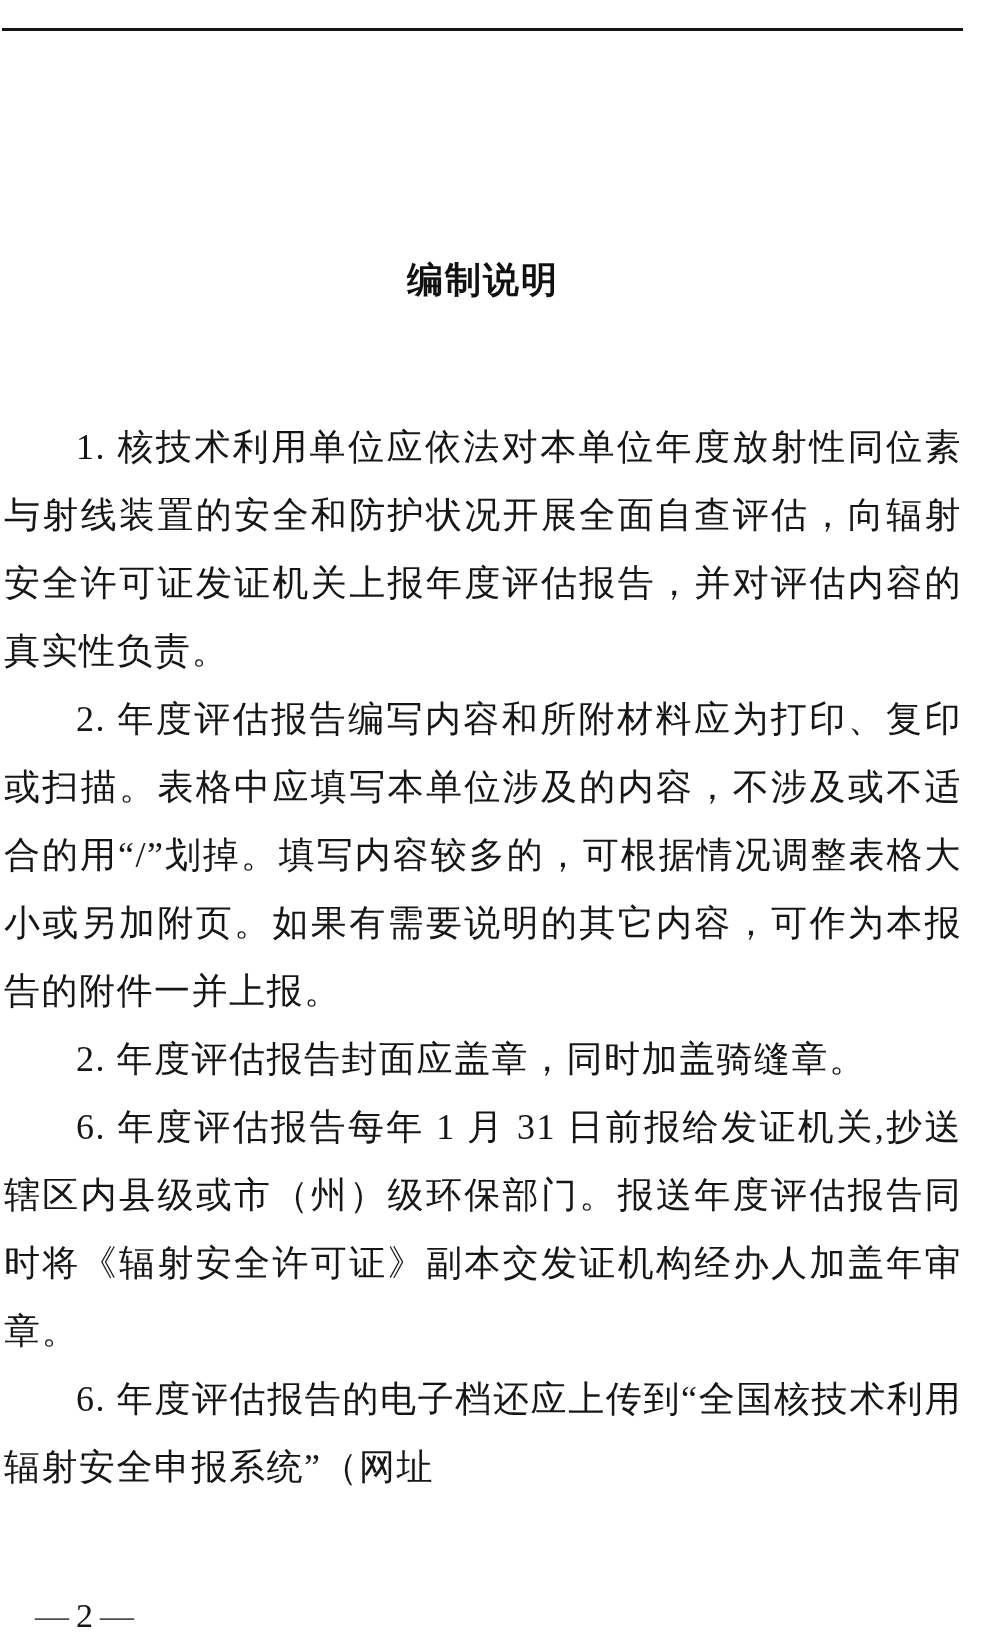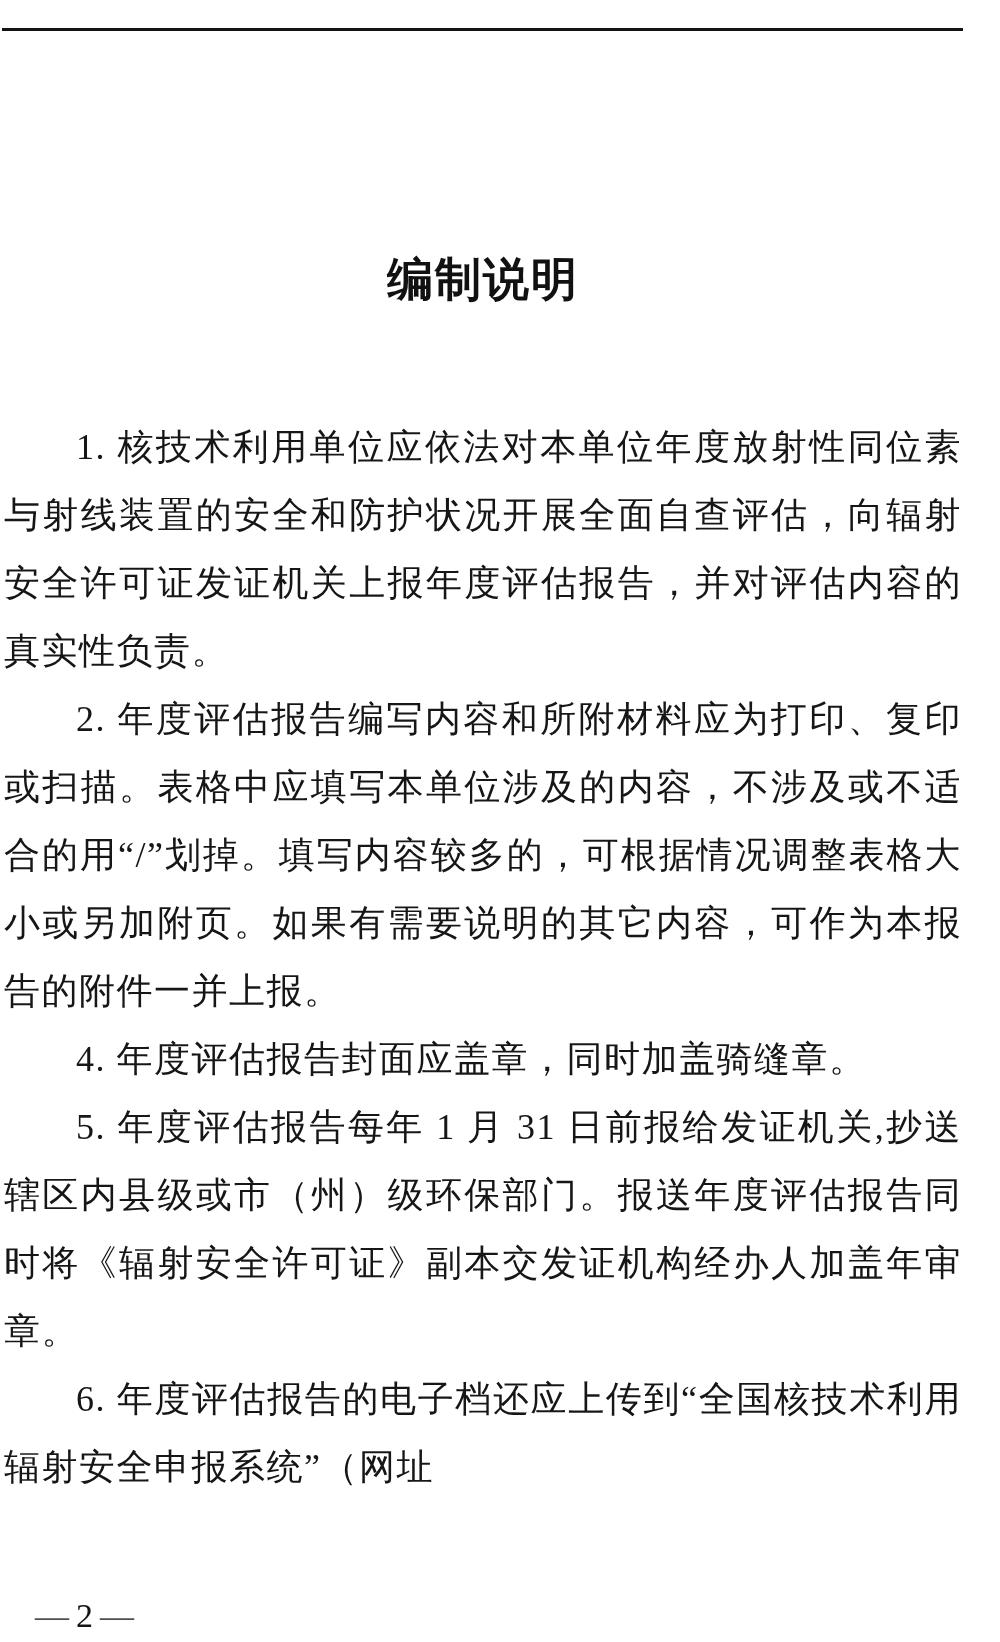--- a/index.html
+++ b/index.html
@@ -26,21 +26,21 @@
   }
   .content {
     position: absolute;
     top: 0;
     left: 4px;
     width: 958px;
   }
   .doc-title {
     margin: 252px 0 0 0;
     padding: 0;
-    font-size: 46px;
+    font-size: 36px;
     line-height: 56px;
     font-weight: bold;
     text-align: center;
     letter-spacing: 2px;
     color: #111111;
   }
   .doc-body {
     margin-top: 105px;
     font-size: 36px;
     line-height: 68px;
@@ -81,23 +81,23 @@
 
     <h1 class="doc-title">编制说明</h1>
 
     <div class="doc-body">
 
       <p>1. 核技术利用单位应依法对本单位年度放射性同位素与射线装置的安全和防护状况开展全面自查评估，向辐射安全许可证发证机关上报年度评估报告，并对评估内容的真实性负责。</p>
 
       <p>2. 年度评估报告编写内容和所附材料应为打印、复印或扫描。表格中应填写本单位涉及的内容，不涉及或不适合的用“/”划掉。填写内容较多的，可根据情况调整表格大小或另加附页。如果有需要说明的其它内容，可作为本报告的附件一并上报。</p>
 
 
-      <p>4. 年度评估报告封面应盖章，同时加盖骑缝章。</p>
+      <p>2. 年度评估报告封面应盖章，同时加盖骑缝章。</p>
 
-      <p>5. 年度评估报告每年 1 月 31 日前报给发证机关,抄送辖区内县级或市（州）级环保部门。报送年度评估报告同时将《辐射安全许可证》副本交发证机构经办人加盖年审章。</p>
+      <p>6. 年度评估报告每年 1 月 31 日前报给发证机关,抄送辖区内县级或市（州）级环保部门。报送年度评估报告同时将《辐射安全许可证》副本交发证机构经办人加盖年审章。</p>
 
       <p><span>6. 年度评估报告的电子档还应上传到“全国核技术利用辐射安全申报系统”（网址 </span></p>
 
     </div>
   </div>
 
   <div class="page-footer"><span class="dash">—</span><span class="num">2</span><span class="dash">—</span></div>
 
 </div>
 

